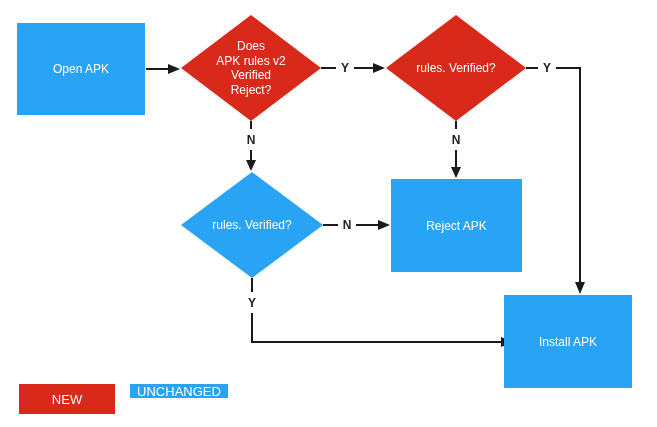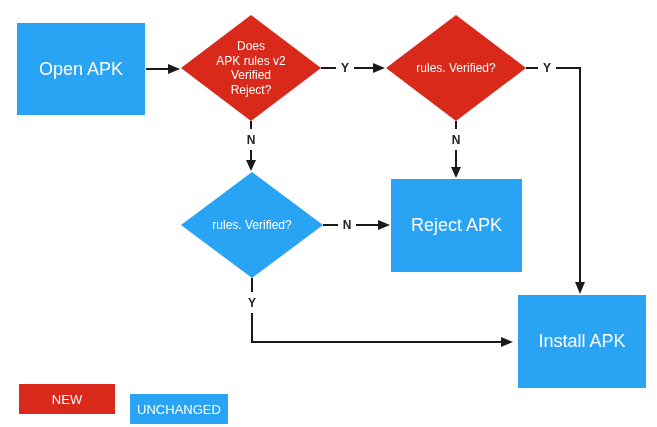--- a/index.html
+++ b/index.html
@@ -32,21 +32,21 @@
   .node {
     position: absolute;
     display: flex;
     flex-direction: column;
     align-items: center;
     justify-content: center;
     text-align: center;
     color: var(--c-shape-text, #ffffff);
     box-sizing: border-box;
   }
-  .node.rect { font-size: 18px; }
+  .node.rect { font-size: 12px; }
   .node.diamond {
     clip-path: polygon(50% 0, 100% 50%, 50% 100%, 0 50%);
     font-size: 12px;
     line-height: 14.5px;
   }
   .fill-new { background: var(--c-new, #d8291a); }
   .fill-unchanged { background: var(--c-unchanged, #29a3f4); }
   .edge-label {
     position: absolute;
     transform: translate(-50%, -50%);
@@ -116,31 +116,31 @@
   </div>
 
   <div class="node diamond fill-unchanged" style="left:181px; top:172px; width:142px; height:106px;">
     <span>rules. Verified?</span>
   </div>
 
   <div class="node rect fill-unchanged" style="left:391px; top:179px; width:131px; height:93px;">
     <span>Reject APK</span>
   </div>
 
-  <div class="node rect fill-unchanged" style="left:518px; top:295px; width:128px; height:93px;">
+  <div class="node rect fill-unchanged" style="left:504px; top:295px; width:128px; height:93px;">
     <span>Install APK</span>
   </div>
 
   <span class="edge-label" style="left:345px; top:68px;">Y</span>
   <span class="edge-label" style="left:547px; top:68px;">Y</span>
   <span class="edge-label" style="left:251px; top:140px;">N</span>
   <span class="edge-label" style="left:456px; top:140px;">N</span>
   <span class="edge-label" style="left:347px; top:225px;">N</span>
   <span class="edge-label" style="left:252px; top:303px;">Y</span>
 
   <div class="legend-box fill-new" style="left:19px; top:384px; width:96px; height:30px;">
     <span>NEW</span>
   </div>
-  <div class="legend-box fill-unchanged" style="left:130px; top:394px; width:98px; height:30px;">
+  <div class="legend-box fill-unchanged" style="left:130px; top:384px; width:98px; height:14px;">
     <span>UNCHANGED</span>
   </div>
 
 </div>
 
 </body></html>

